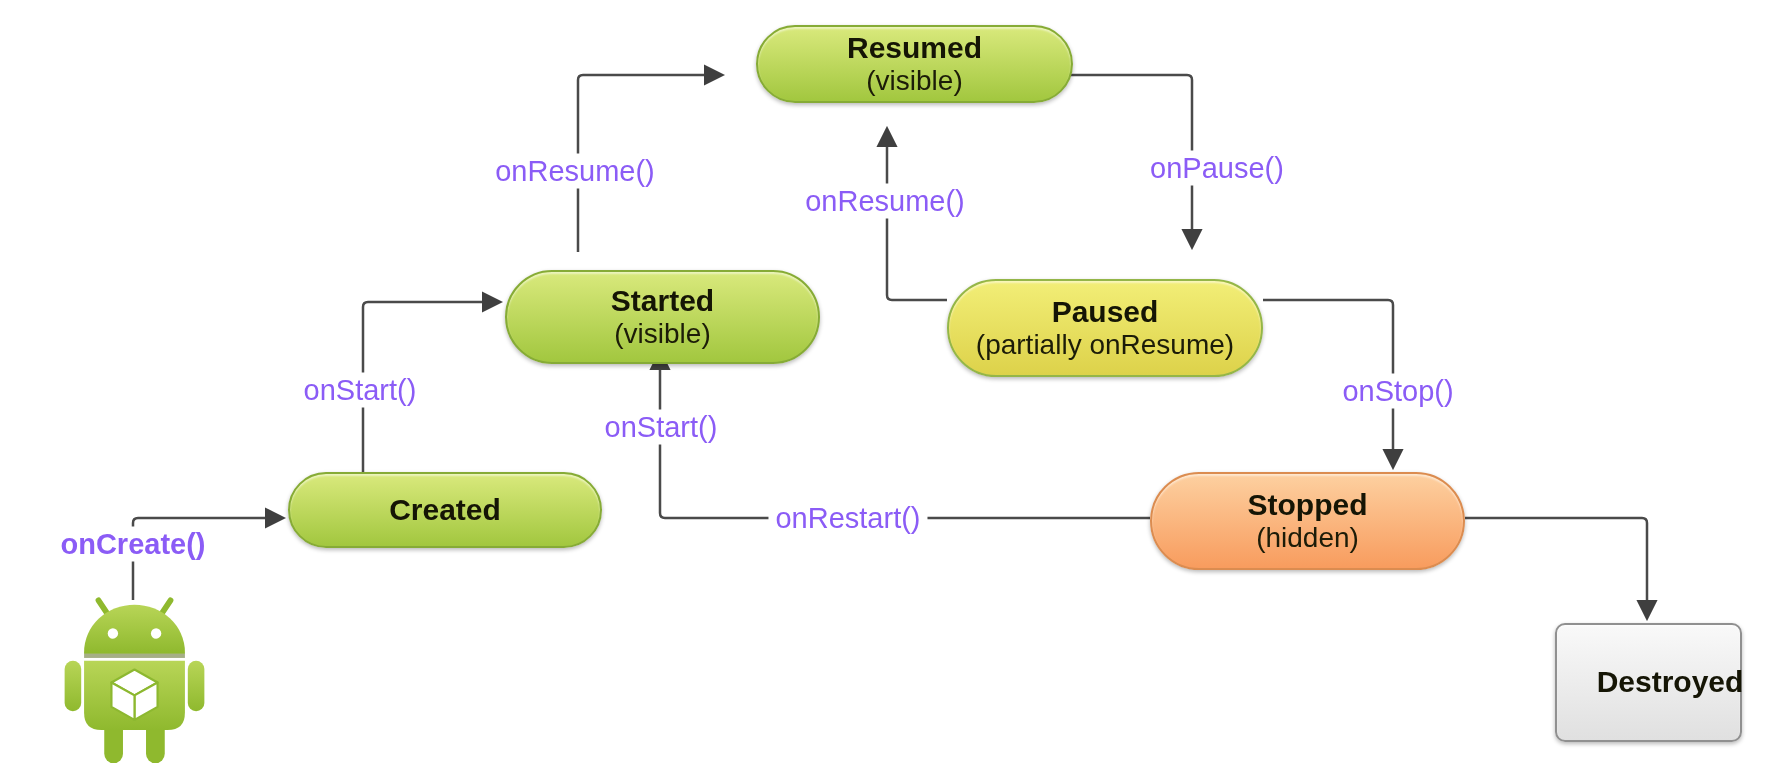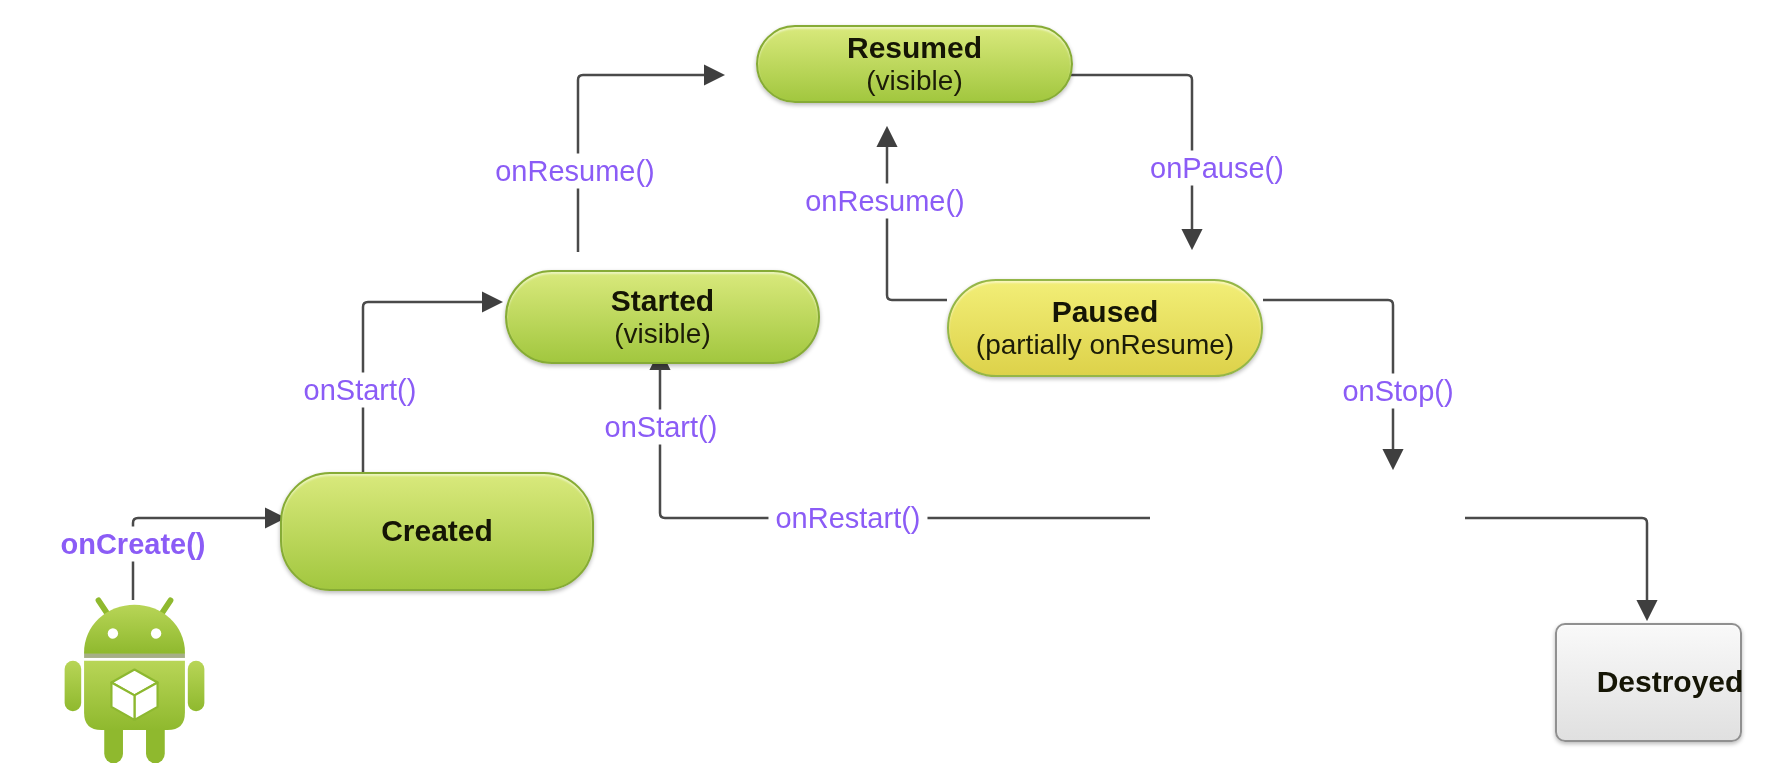--- a/index.html
+++ b/index.html
@@ -60,24 +60,28 @@
   <div class="node pill node-green" style="left:505px;top:253px;width:315px;height:94px;margin-top:17px;">
     <div class="node-title">Started</div>
     <div class="node-sub">(visible)</div>
   </div>
 
   <div class="node pill node-yellow" style="left:947px;top:259px;width:316px;height:98px;margin-top:20px;">
     <div class="node-title">Paused</div>
     <div class="node-sub">(partially onResume)</div>
   </div>
 
-  <div class="node pill node-green" style="left:280px;top:472px;width:314px;height:119px;text-align:center;">
+  <div class="node pill node-green" style="left:288px;top:472px;width:314px;height:76px;text-align:center;">
     <div class="node-title">Created</div>
   </div>
 
+  <div class="node pill node-orange" style="left:1150px;top:472px;width:315px;height:98px;">
+    <div class="node-title">Stopped</div>
+    <div class="node-sub">(hidden)</div>
+  </div>
 
   <div class="node node-gray" style="left:1555px;top:623px;width:187px;height:119px;">
     <div class="node-title">Destroyed</div>
   </div>
 
   <span class="edge-label" style="left:133px;top:544px;font-weight:bold;">onCreate()</span>
   <span class="edge-label" style="left:360px;top:390px;">onStart()</span>
   <span class="edge-label" style="left:575px;top:171px;">onResume()</span>
   <span class="edge-label" style="left:885px;top:201px;">onResume()</span>
   <span class="edge-label" style="left:1193px;top:168px;margin-left:24px;">onPause()</span>

